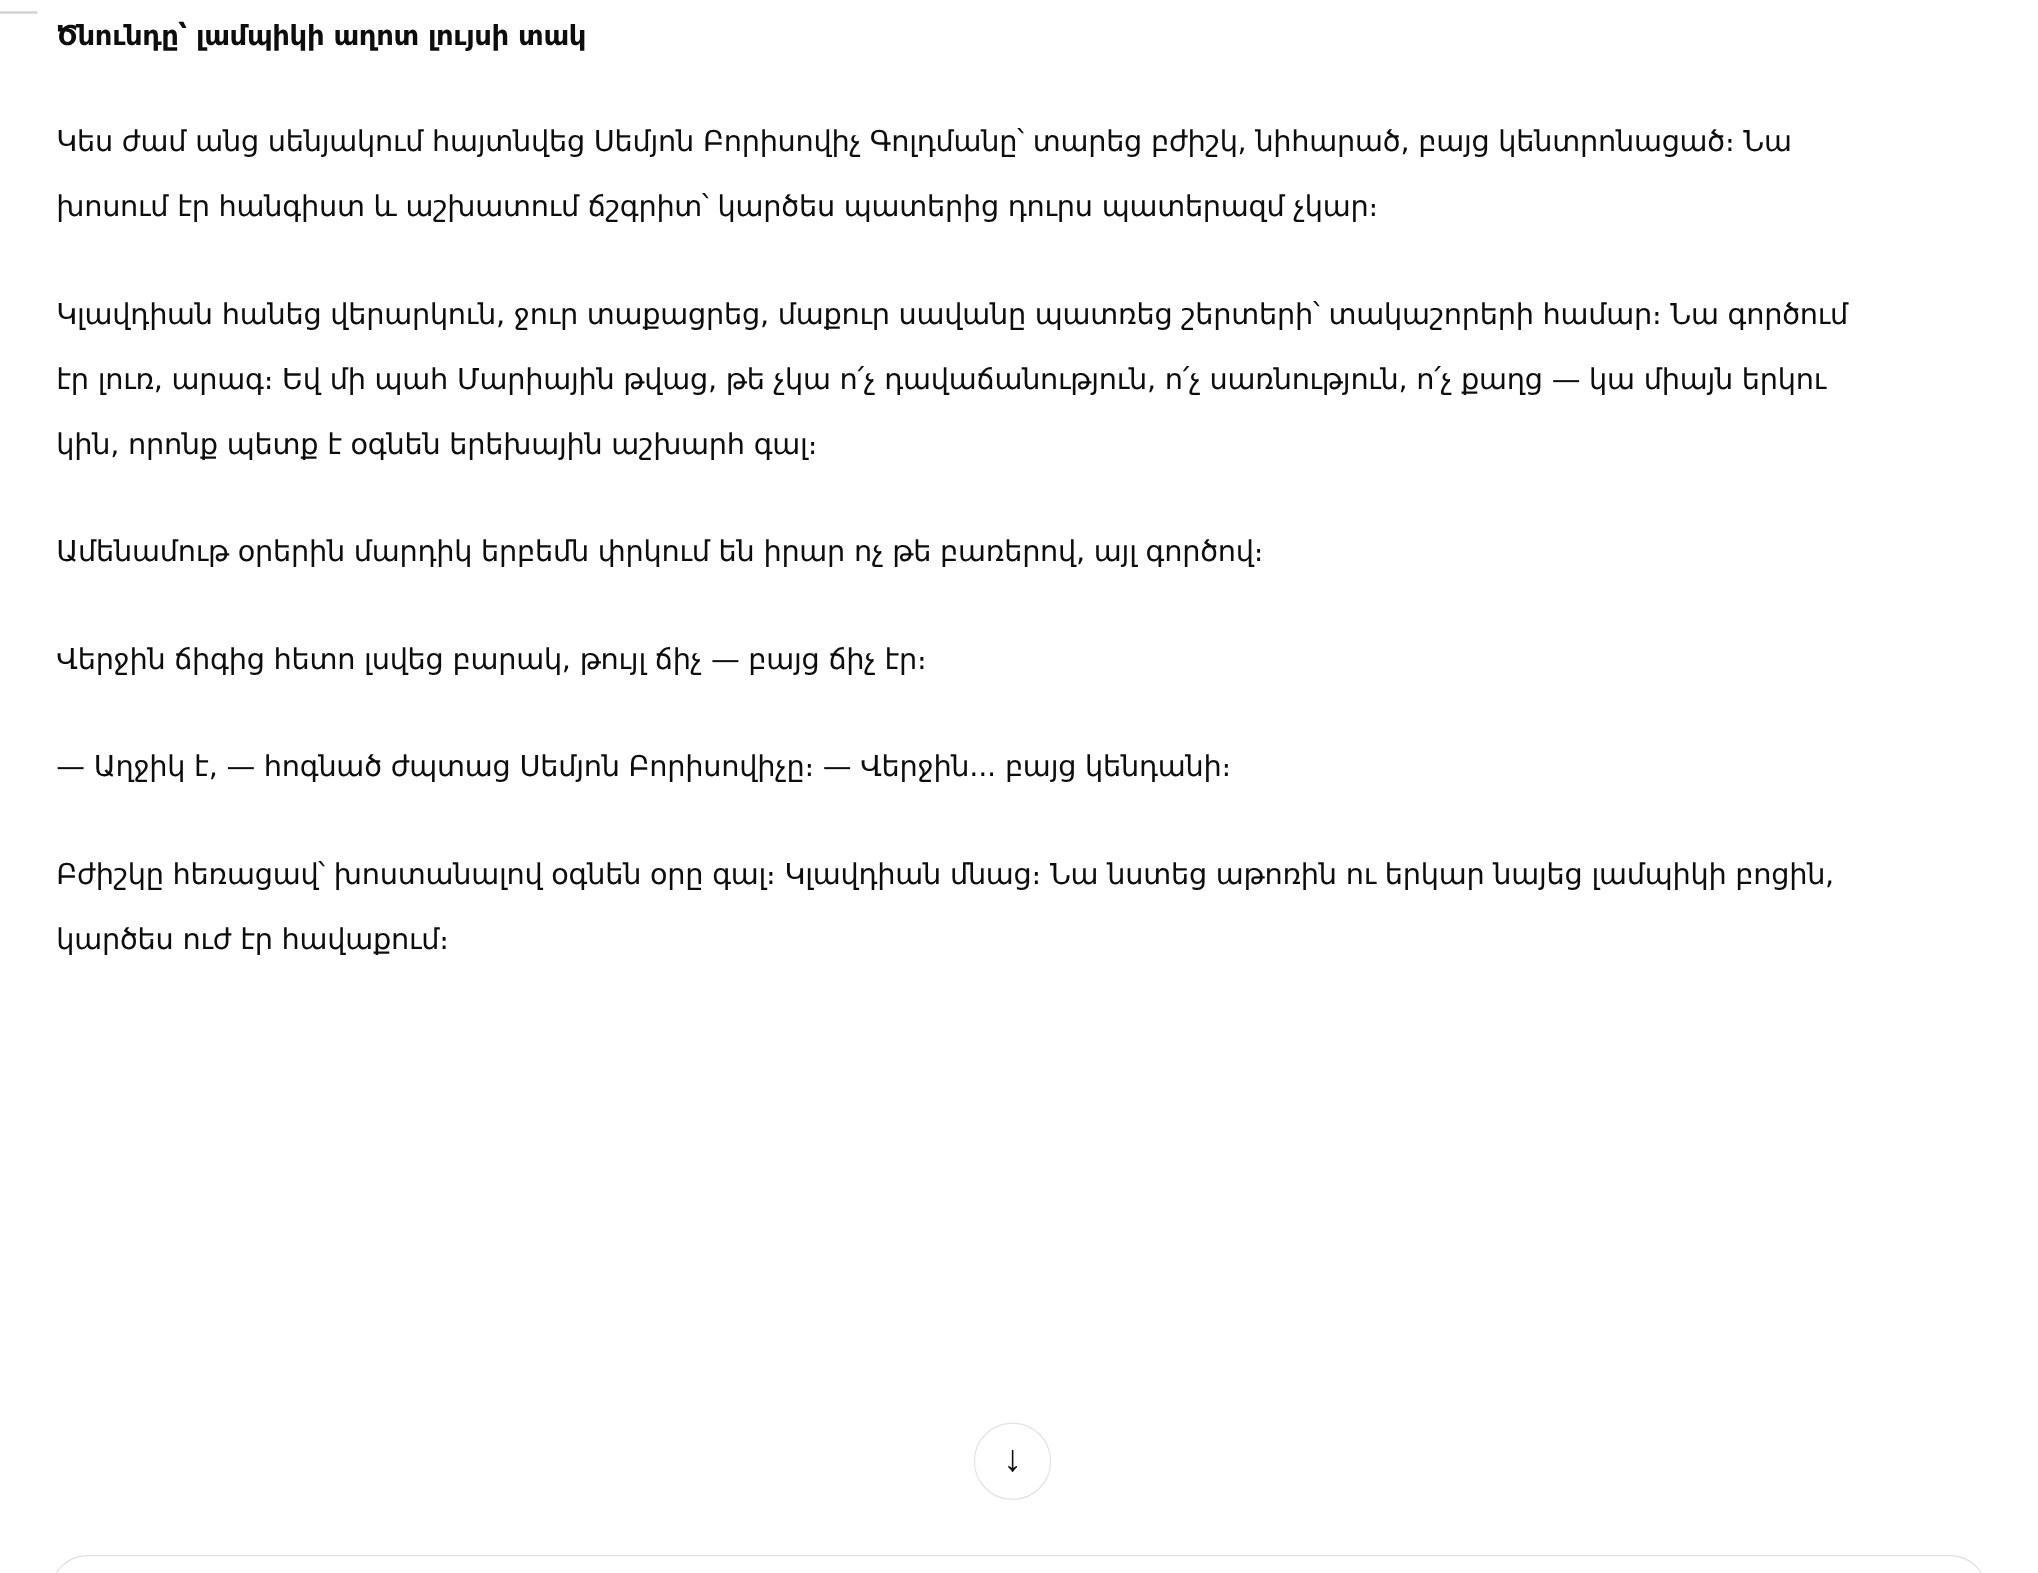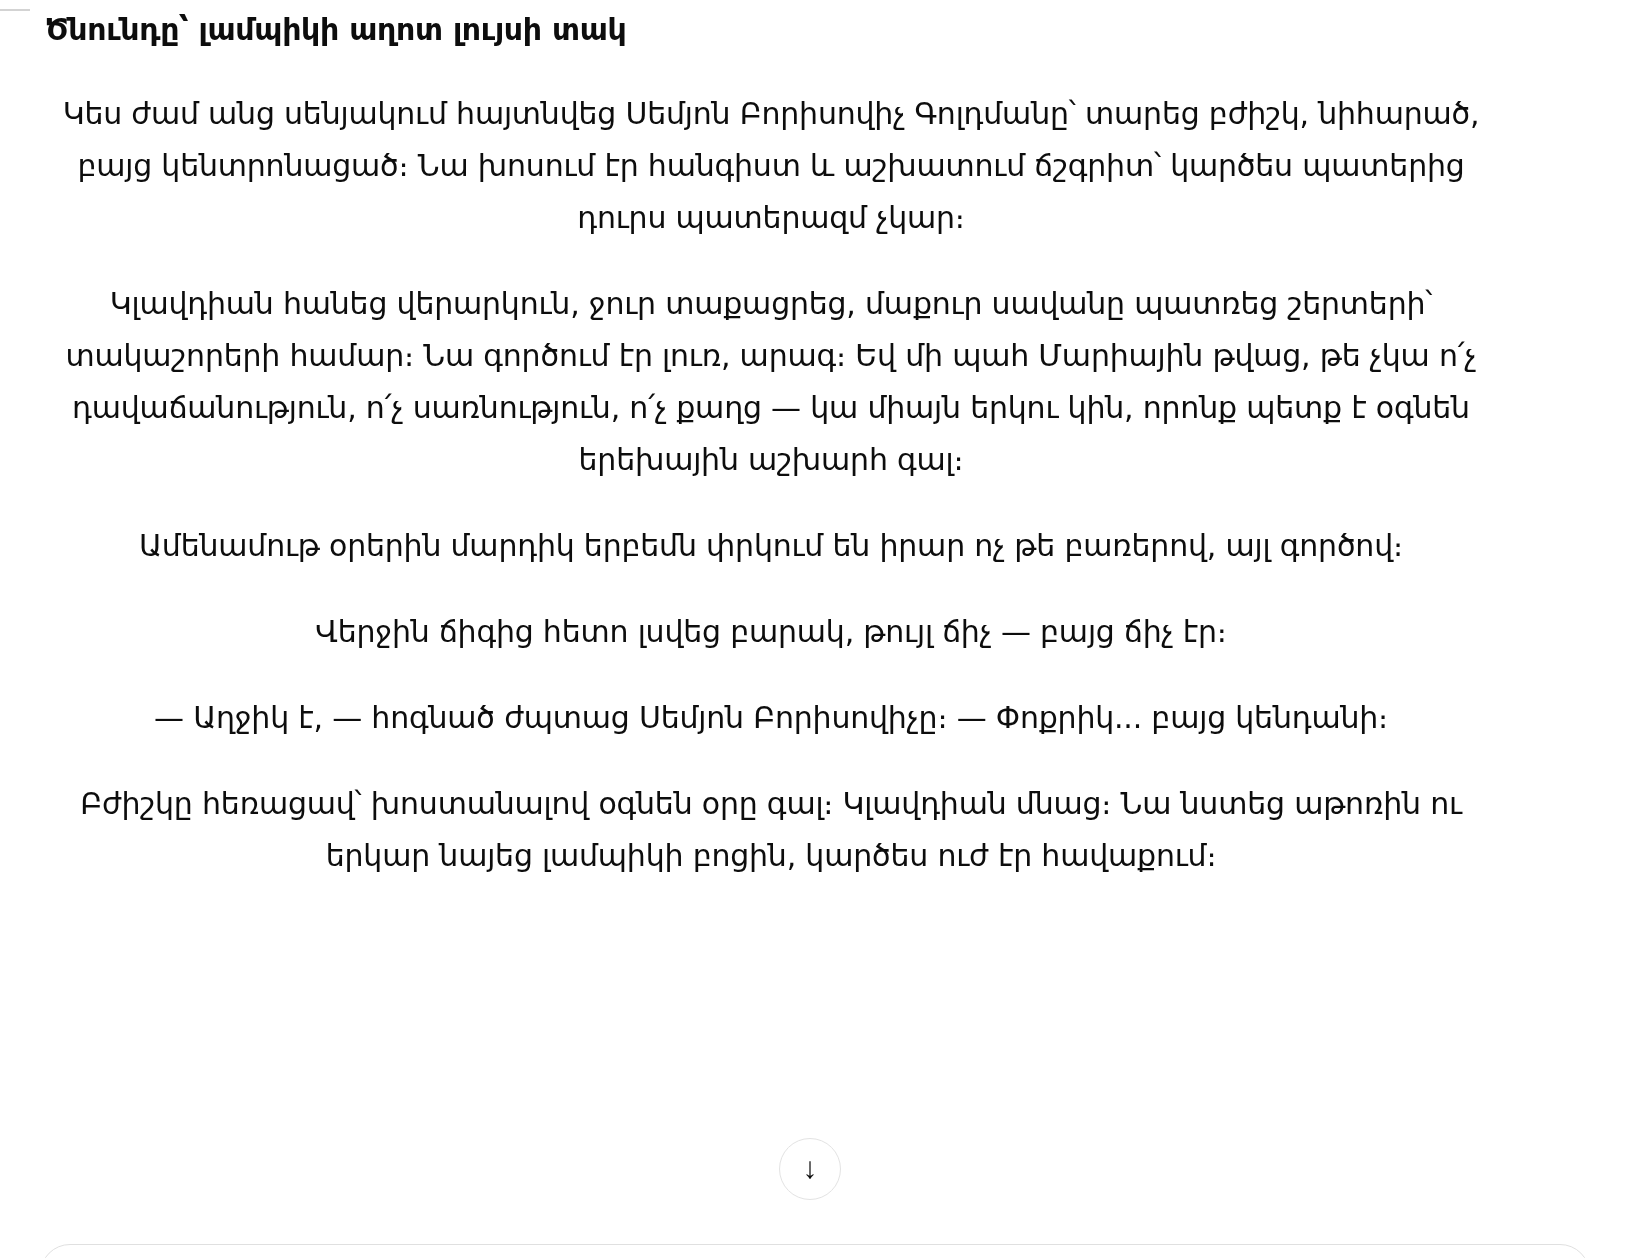--- a/index.html
+++ b/index.html
@@ -23,34 +23,33 @@
     height: 2px;
     background: #d3d3d3;
   }
   .content {
     position: absolute;
     left: 45px;
     top: 10px;
     width: 1452px;
   }
   .page-title {
-    font-size: 30px;
+    font-size: 22px;
     font-weight: 700;
     line-height: 40px;
     margin: 0 0 38px 0;
     letter-spacing: -0.3px;
     color: #0d0d0d;
   }
   .story-body p {
-    font-size: 30px;
+    font-size: 23px;
     line-height: 52px;
     margin: 0 0 34px 0;
     letter-spacing: -0.2px;
     color: #0d0d0d;
-    text-align: center;
   }
   .scroll-btn {
     position: absolute;
     left: 779px;
     top: 1138px;
     width: 62px;
     height: 62px;
     border-radius: 50%;
     background: #ffffff;
     border: 1px solid #e3e3e3;
@@ -84,21 +83,21 @@
 
 <div class="top-edge-divider"></div>
 
 <main class="content">
   <h1 class="page-title">Ծնունդը՝ լամպիկի աղոտ լույսի տակ</h1>
   <div class="story-body" id="paragraphs">
       <p>Կես ժամ անց սենյակում հայտնվեց Սեմյոն Բորիսովիչ Գոլդմանը՝ տարեց բժիշկ, նիհարած, բայց կենտրոնացած։ Նա խոսում էր հանգիստ և աշխատում ճշգրիտ՝ կարծես պատերից դուրս պատերազմ չկար։</p>
       <p>Կլավդիան հանեց վերարկուն, ջուր տաքացրեց, մաքուր սավանը պատռեց շերտերի՝ տակաշորերի համար։ Նա գործում էր լուռ, արագ։ Եվ մի պահ Մարիային թվաց, թե չկա ո՛չ դավաճանություն, ո՛չ սառնություն, ո՛չ քաղց — կա միայն երկու կին, որոնք պետք է օգնեն երեխային աշխարհ գալ։</p>
       <p>Ամենամութ օրերին մարդիկ երբեմն փրկում են իրար ոչ թե բառերով, այլ գործով։</p>
       <p>Վերջին ճիգից հետո լսվեց բարակ, թույլ ճիչ — բայց ճիչ էր։</p>
-      <p>— Աղջիկ է, — հոգնած ժպտաց Սեմյոն Բորիսովիչը։ — Փոքրիկ... բայց կենդանի։</p>
+      <p>— Աղջիկ է, — հոգնած ժպտաց Սեմյոն Բորիսովիչը։ — Վերջին... բայց կենդանի։</p>
       <p>Բժիշկը հեռացավ՝ խոստանալով օգնեն օրը գալ։ Կլավդիան մնաց։ Նա նստեց աթոռին ու երկար նայեց լամպիկի բոցին, կարծես ուժ էր հավաքում։</p>
     </div>
 </main>
 
 <button class="scroll-btn">
   <span class="down-arrow-icon">↓</span>
 </button>
 
 <div class="composer"></div>
 

